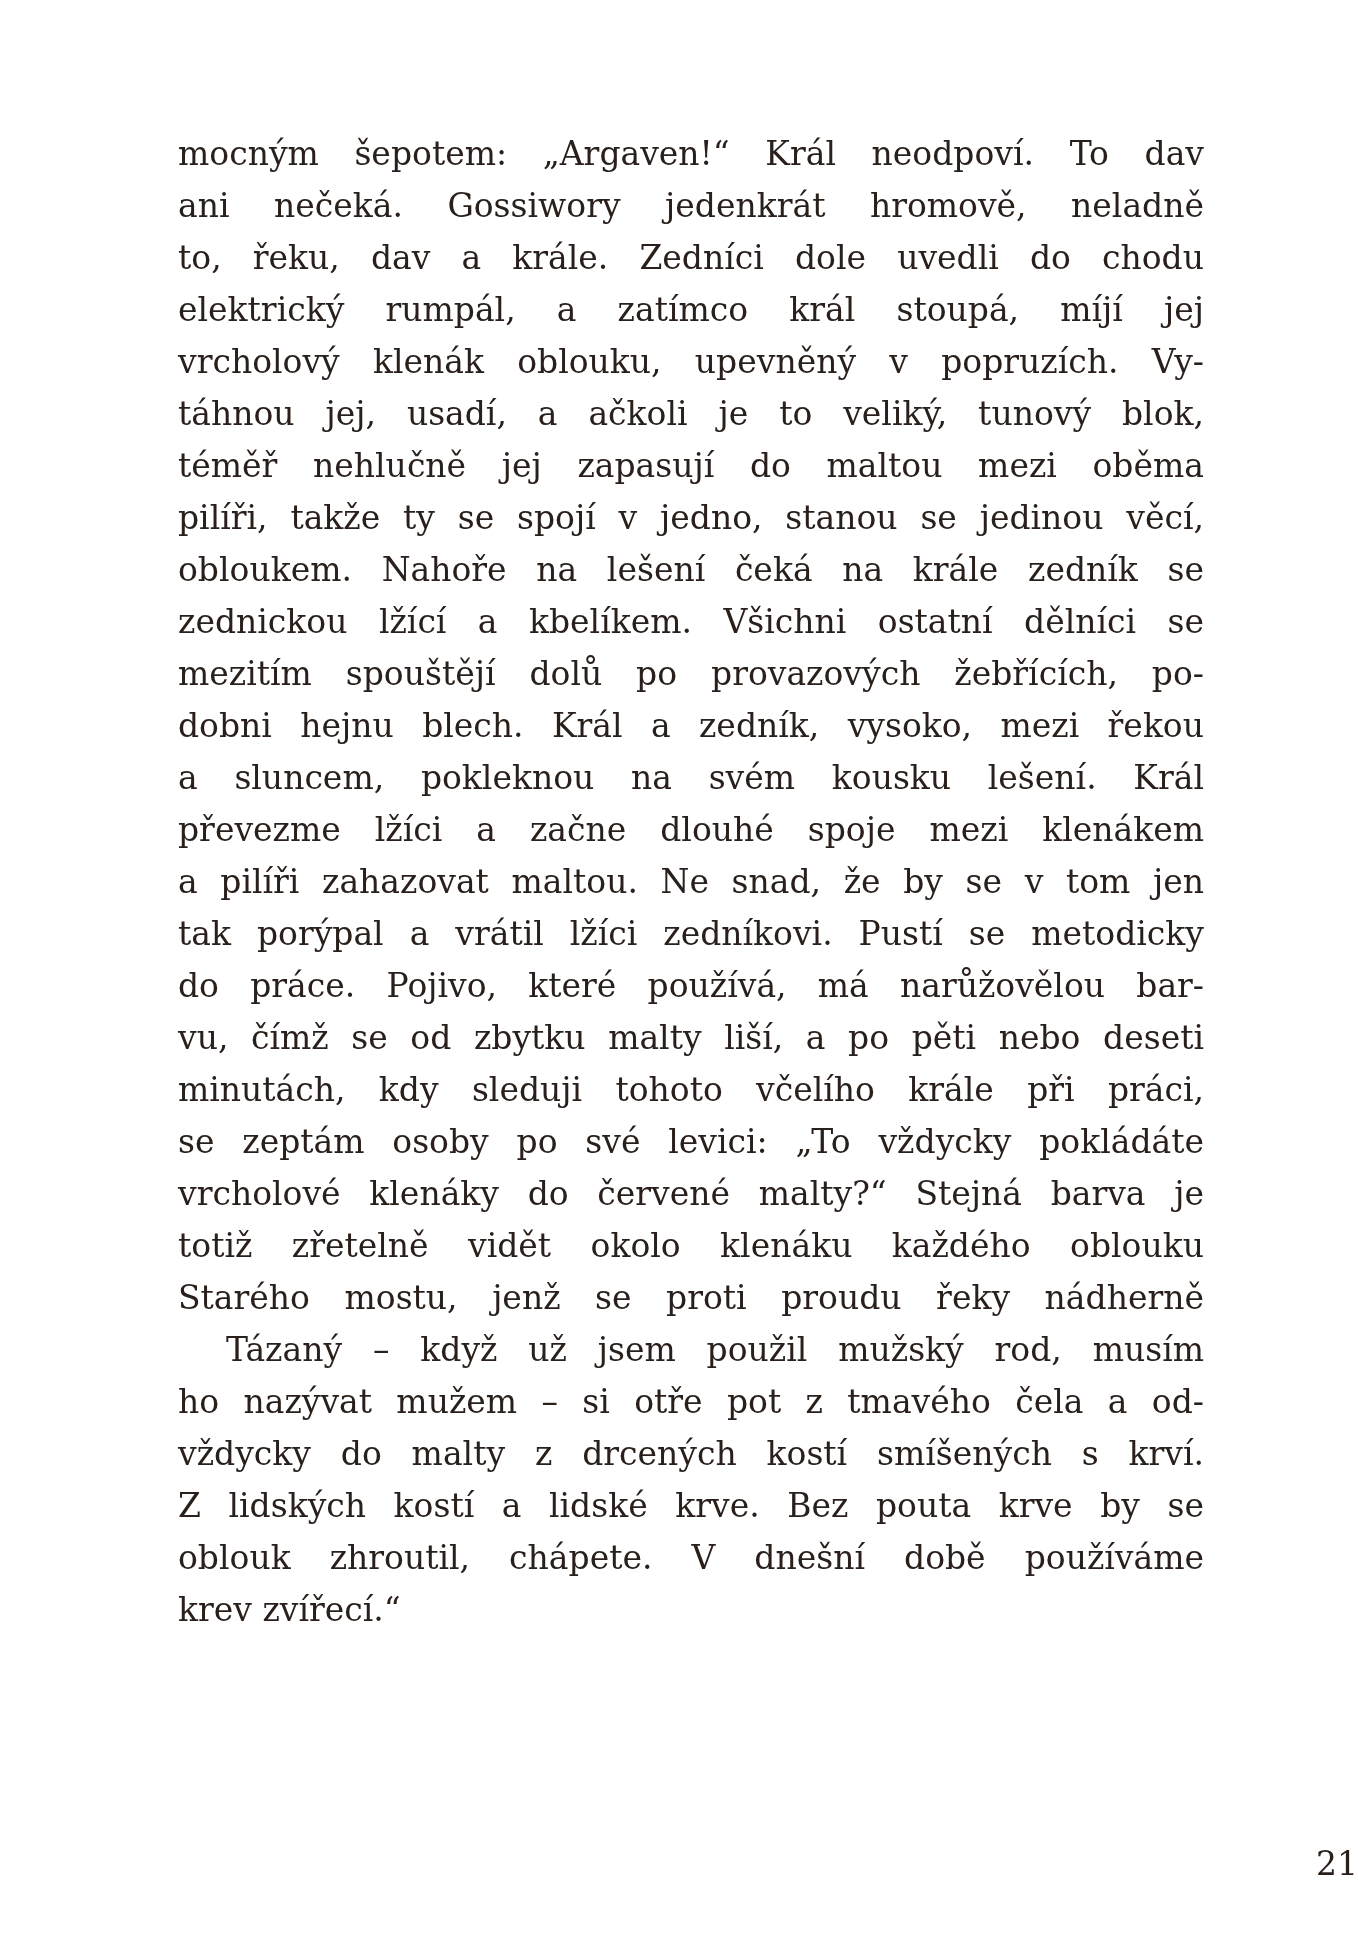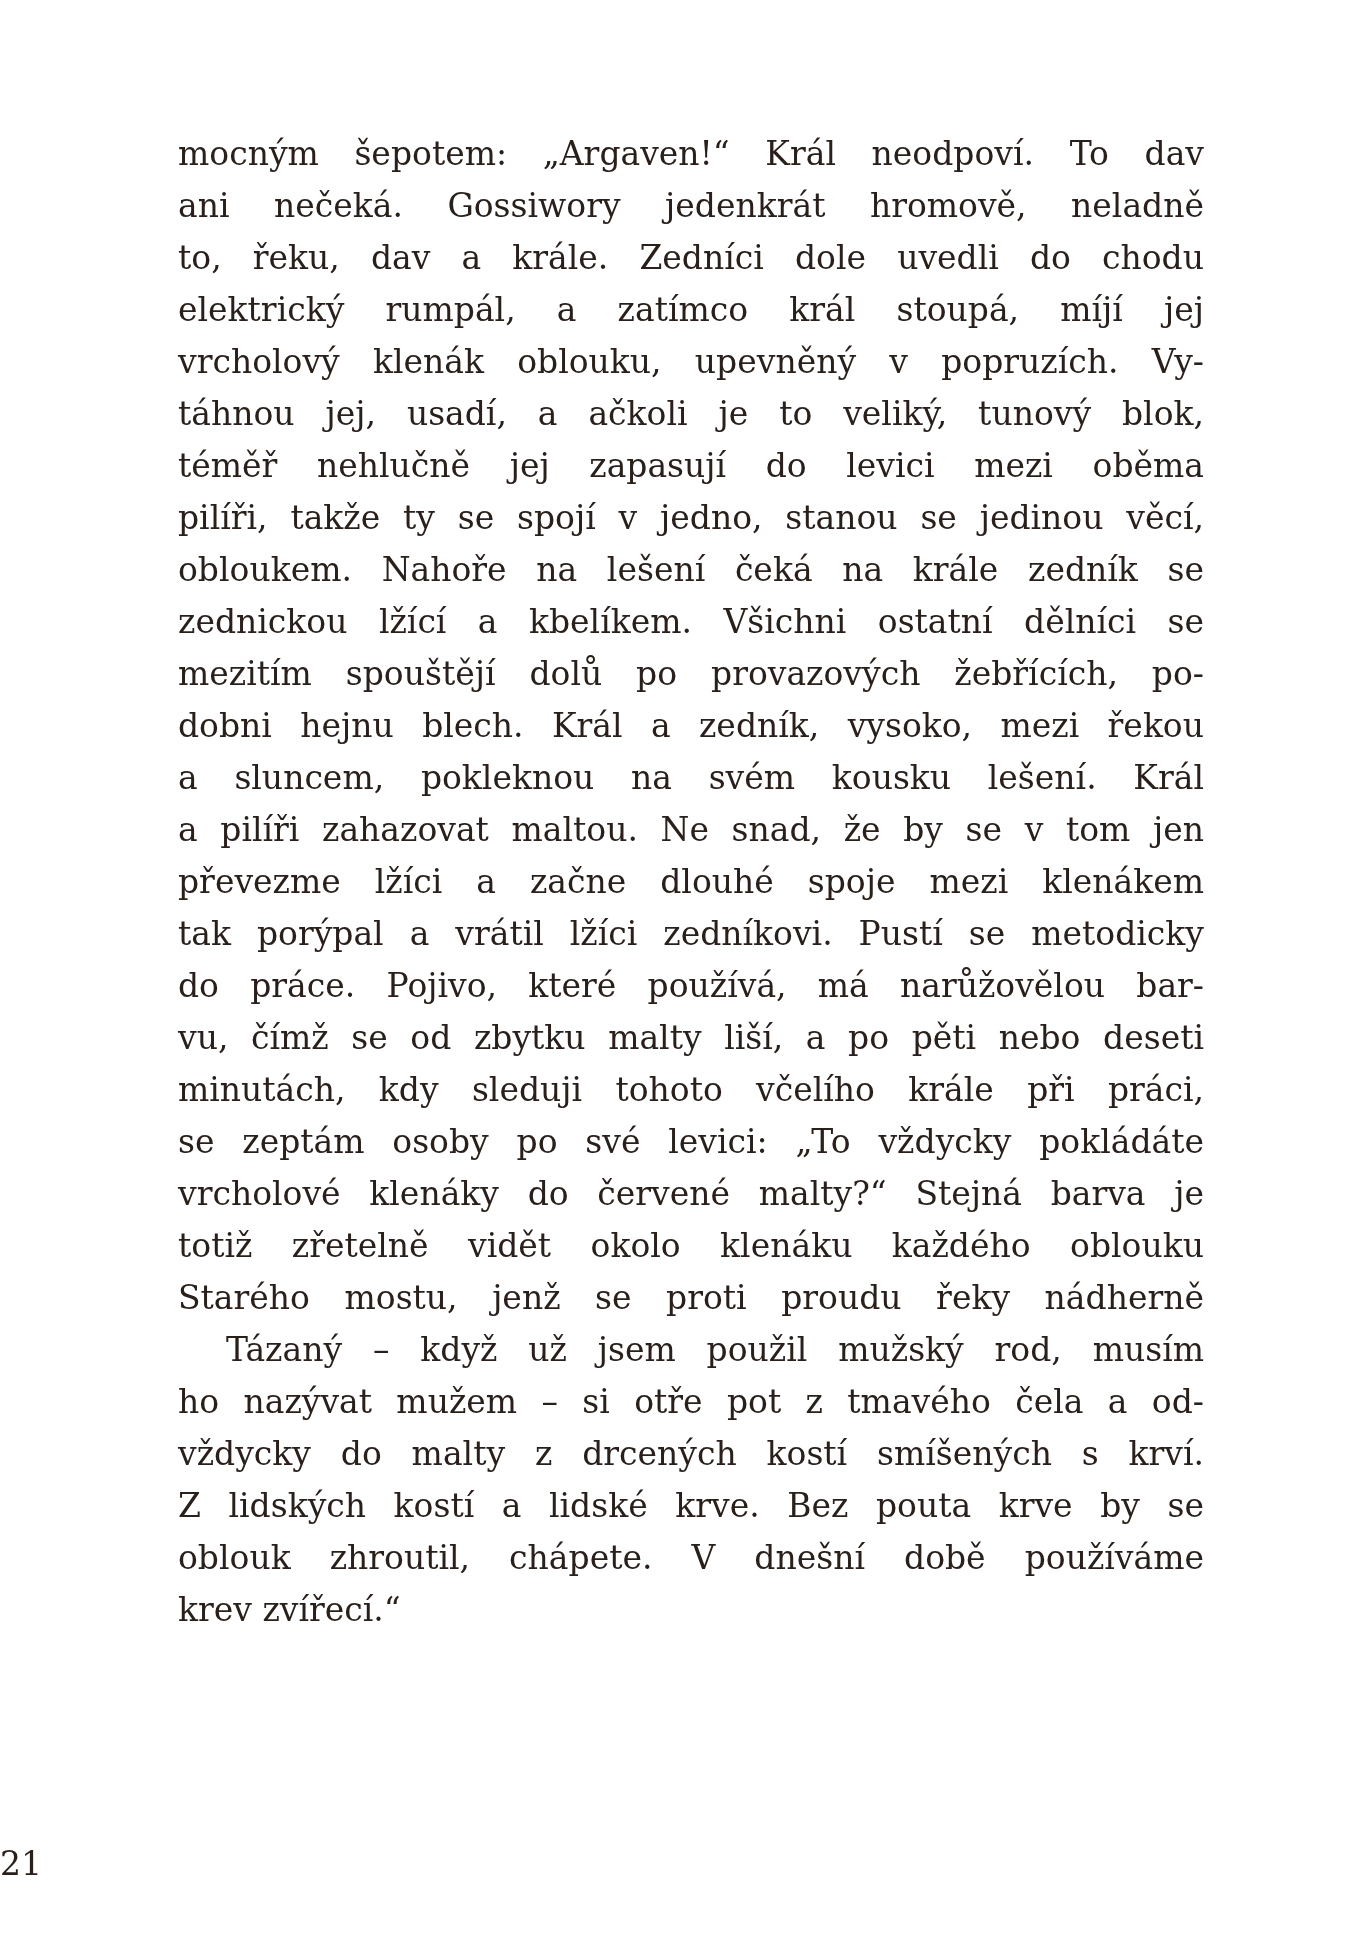--- a/index.html
+++ b/index.html
@@ -12,46 +12,46 @@
     font-family: "DejaVu Serif", "Liberation Serif", serif;
     font-size: 33px; line-height: 52px; color: #2a201b;
   }
   .line {
     display: block; height: 52px; white-space: nowrap;
     text-align: justify; text-align-last: justify;
   }
   .line.last { text-align: left; text-align-last: left; }
   .line.indent { padding-left: 48px; }
   .page-number {
-    position: absolute; left: 0; width: 1358px; top: 1838px; text-align: left;
+    position: absolute; left: 0; width: 1358px; top: 1838px; text-align: right;
     font-family: "DejaVu Serif", "Liberation Serif", serif;
     font-size: 33px; line-height: 52px; color: #2a201b;
   }
 </style>
 </head>
 <body>
 
 <div class="page">
   <div class="text-block" id="text-block">
       <div>
         <span class="line">mocným šepotem: „Argaven!“ Král neodpoví. To dav</span>
         <span class="line">ani nečeká. Gossiwory jedenkrát hromově, neladně</span>
         <span class="line">to, řeku, dav a krále. Zedníci dole uvedli do chodu</span>
         <span class="line">elektrický rumpál, a zatímco král stoupá, míjí jej</span>
         <span class="line">vrcholový klenák oblouku, upevněný v popruzích. Vy-</span>
         <span class="line">táhnou jej, usadí, a ačkoli je to veliký, tunový blok,</span>
-        <span class="line">téměř nehlučně jej zapasují do levici mezi oběma</span>
+        <span class="line">téměř nehlučně jej zapasují do maltou mezi oběma</span>
         <span class="line">pilíři, takže ty se spojí v jedno, stanou se jedinou věcí,</span>
         <span class="line">obloukem. Nahoře na lešení čeká na krále zedník se</span>
         <span class="line">zednickou lžící a kbelíkem. Všichni ostatní dělníci se</span>
         <span class="line">mezitím spouštějí dolů po provazových žebřících, po-</span>
         <span class="line">dobni hejnu blech. Král a zedník, vysoko, mezi řekou</span>
         <span class="line">a sluncem, pokleknou na svém kousku lešení. Král</span>
+        <span class="line">převezme lžíci a začne dlouhé spoje mezi klenákem</span>
         <span class="line">a pilíři zahazovat maltou. Ne snad, že by se v tom jen</span>
-        <span class="line">převezme lžíci a začne dlouhé spoje mezi klenákem</span>
         <span class="line">tak porýpal a vrátil lžíci zedníkovi. Pustí se metodicky</span>
         <span class="line">do práce. Pojivo, které používá, má narůžovělou bar-</span>
         <span class="line">vu, čímž se od zbytku malty liší, a po pěti nebo deseti</span>
         <span class="line">minutách, kdy sleduji tohoto včelího krále při práci,</span>
         <span class="line">se zeptám osoby po své levici: „To vždycky pokládáte</span>
         <span class="line">vrcholové klenáky do červené malty?“ Stejná barva je</span>
         <span class="line">totiž zřetelně vidět okolo klenáku každého oblouku</span>
         <span class="line">Starého mostu, jenž se proti proudu řeky nádherně</span>
       </div>
       <div>

